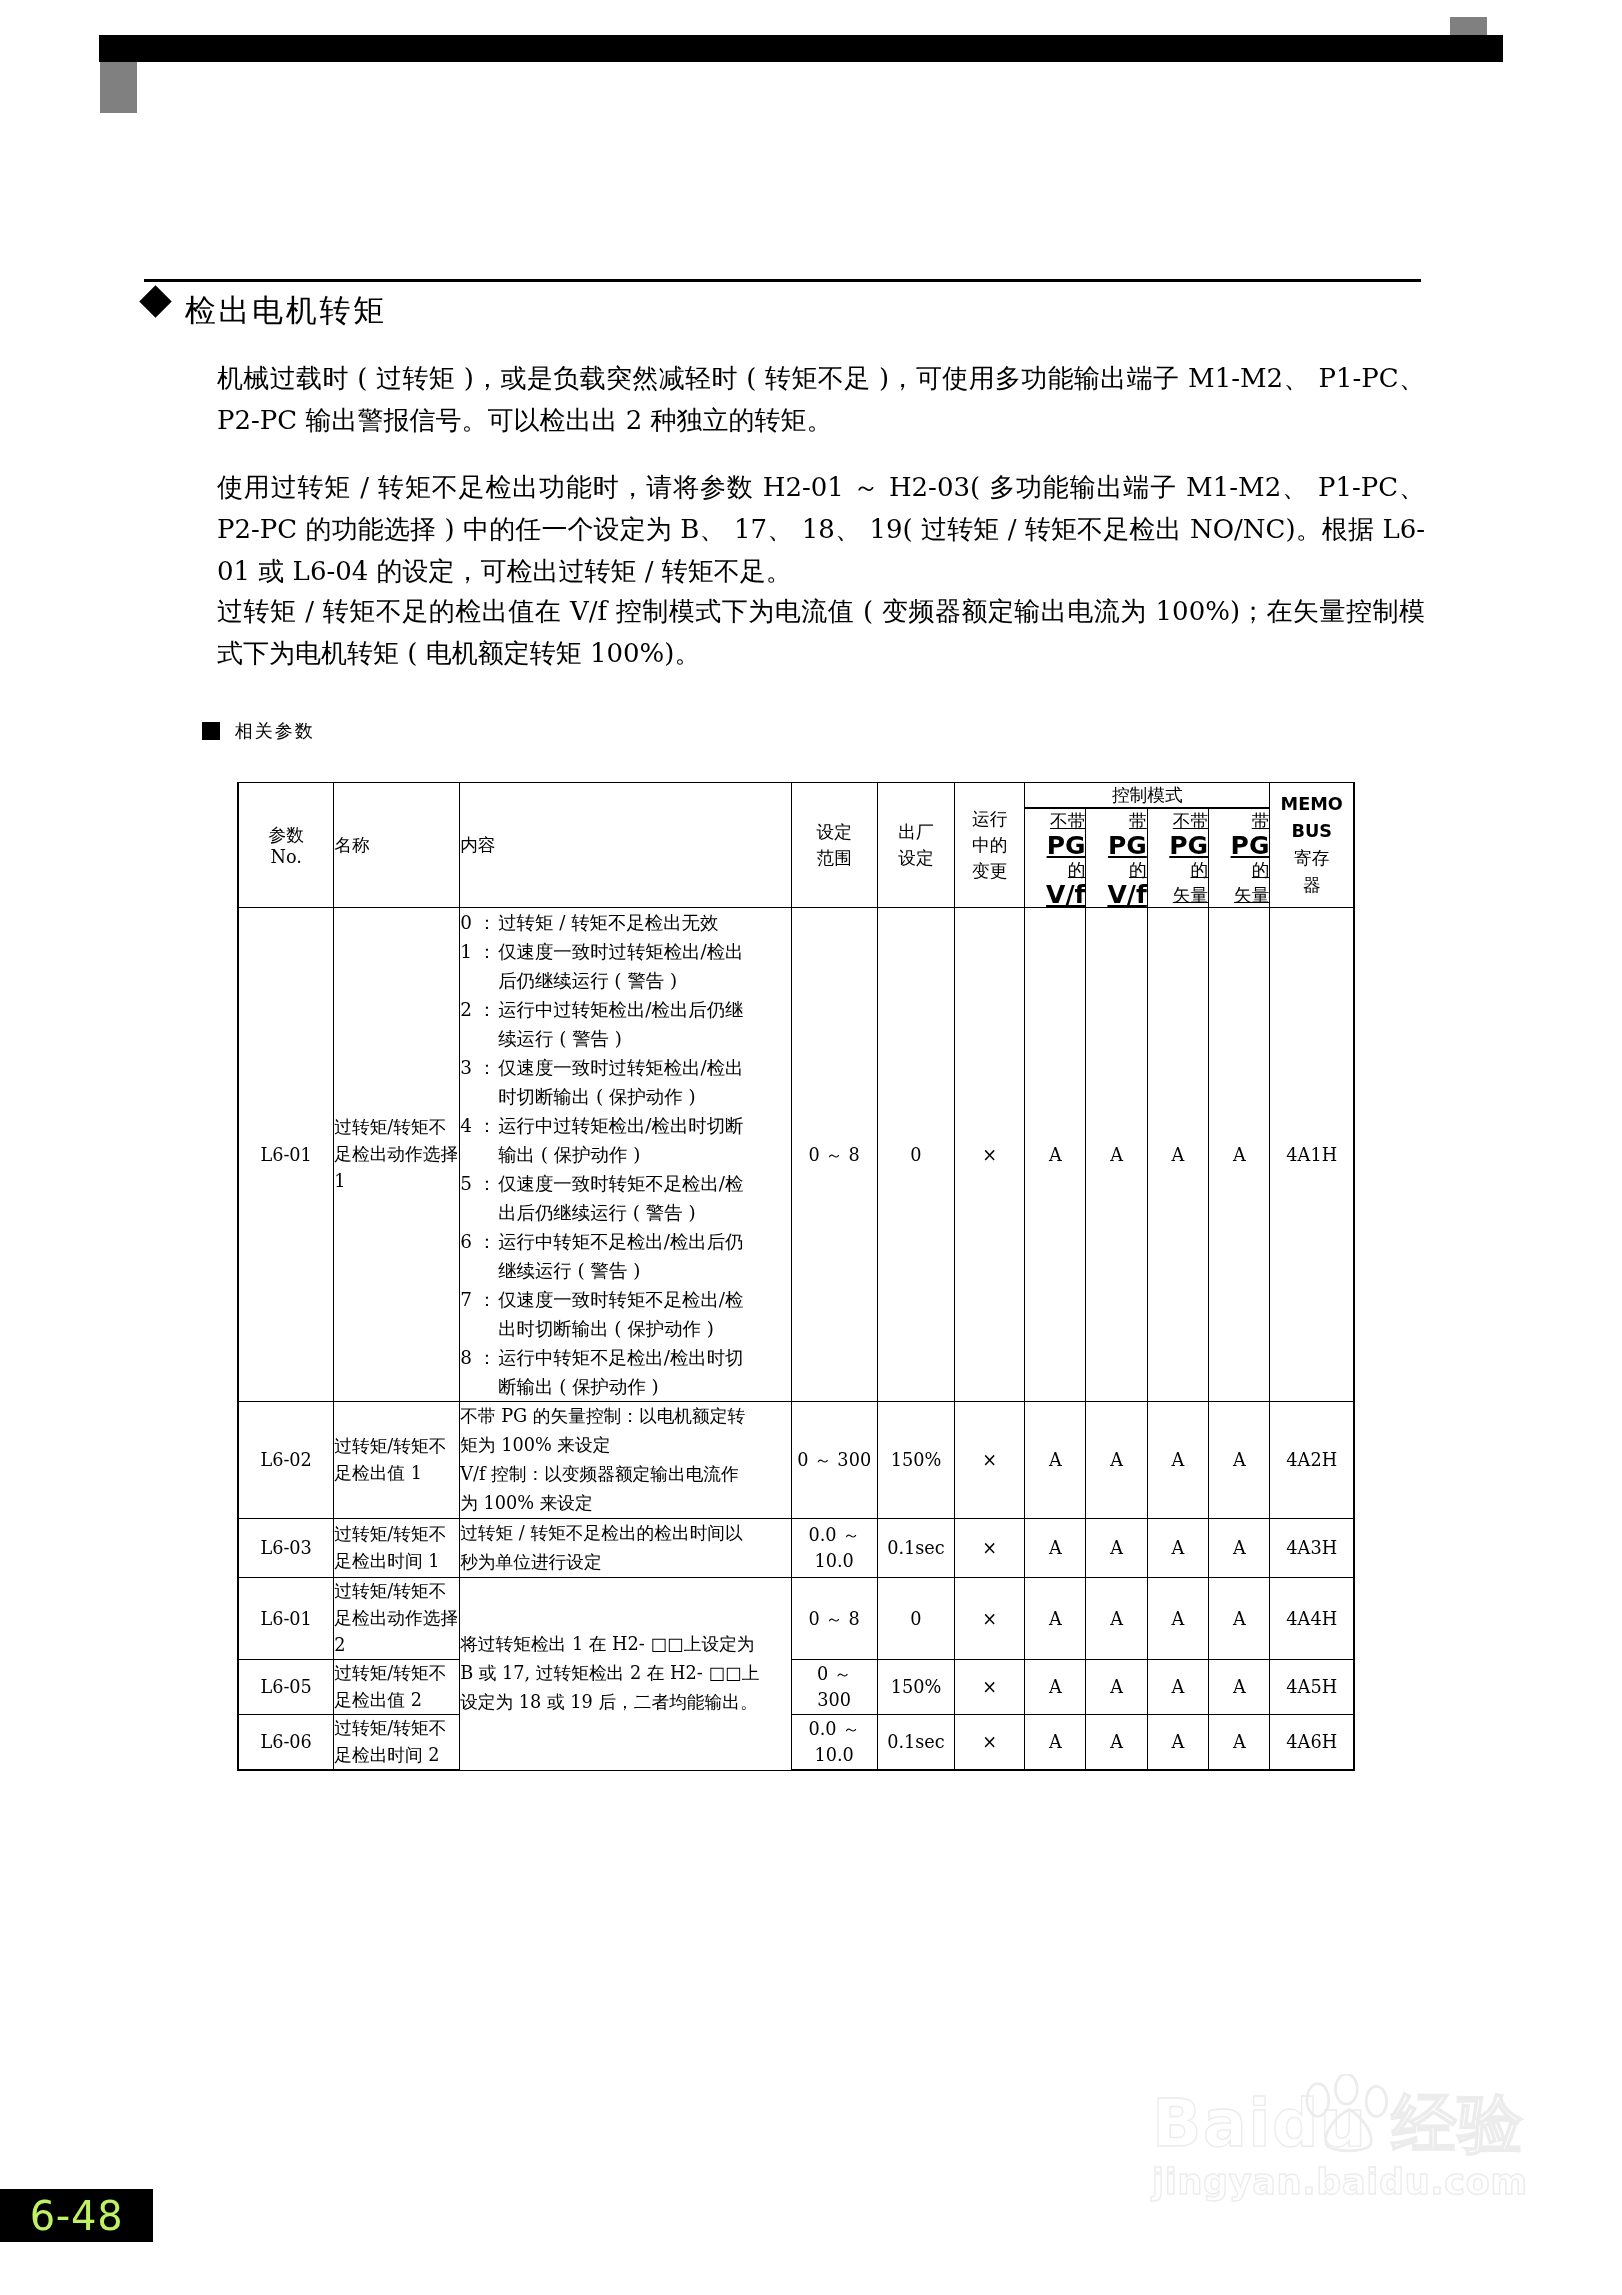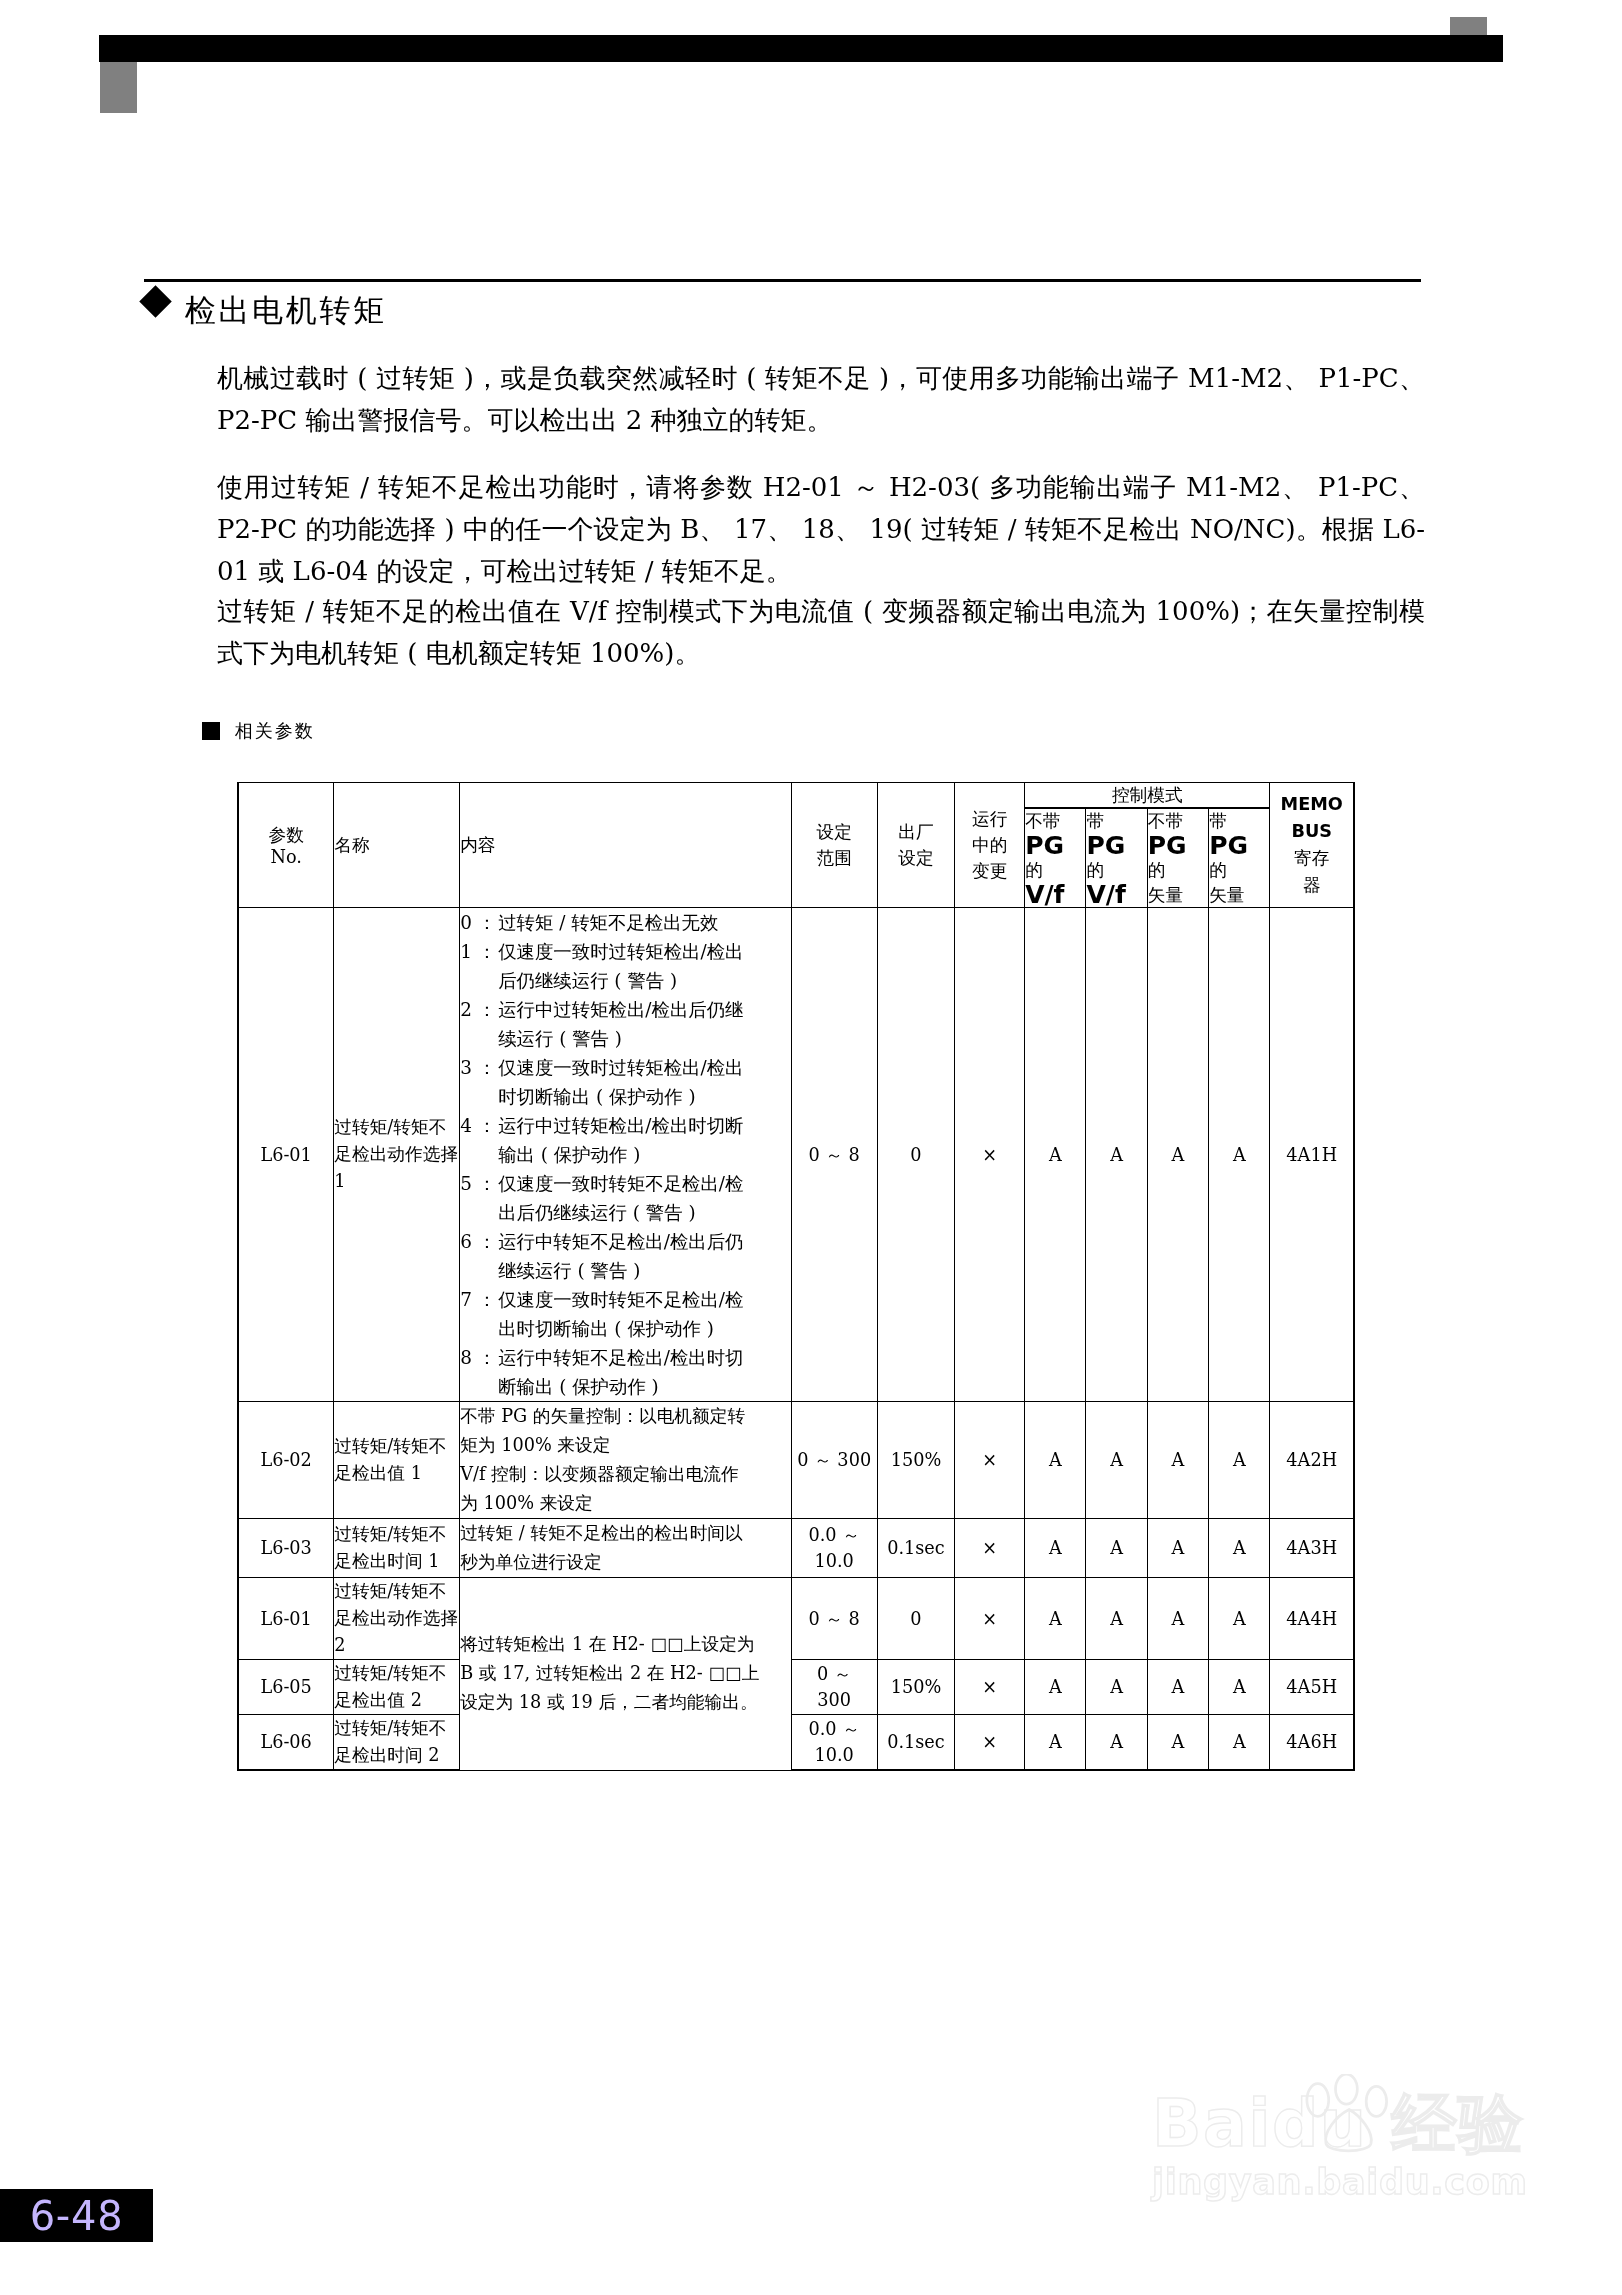--- a/index.html
+++ b/index.html
@@ -106,21 +106,21 @@
   .c-reg     { width: 78px; text-align: center; }
 
   .vert-head {
     text-align: center;
     line-height: 26px;
     font-size: 18.4px;
     padding: 5.5px 1.4px;
   }
   .vert-stack { display: block; }
   .mode-head {
-    text-align: left; font-size: 17.7px; line-height: 24.5px; padding: 4.1px 0.7px;
+    text-align: right; font-size: 17.7px; line-height: 24.5px; padding: 4.1px 0.7px; text-decoration: underline;
   }
   .mode-head .pg {
     font-family: "DejaVu Sans", "Liberation Sans", sans-serif;
     font-weight: bold; font-size: 25px;
   }
   .memo-head {
     text-align: center; font-size: 17.7px; line-height: 27px; padding: 4.1px 1.4px;
   }
   .memo-head .lat {
     font-family: "DejaVu Sans", "Liberation Sans", sans-serif;
@@ -133,21 +133,21 @@
   .opt-line { display: block; white-space: nowrap; }
   .opt-idx { display: inline-block; width: 38px; }
   .opt-cont { display: block; padding-left: 38px; white-space: nowrap; }
 
   .cell-center { }
 
   
   .page-num-box {
     position: absolute; left: 0px; top: 2189px;
     width: 153px; height: 53px; background: #000;
-    color: #c4b5fd;
+    color: #bef264;
     font-family: "DejaVu Sans", "Liberation Sans", sans-serif;
     font-size: 40px;
     display: flex; align-items: center; justify-content: center;
     letter-spacing: 0.7px;
   }
 
   .watermark {
     position: absolute; left: 1152px; top: 2086px;
     width: 423px; height: 170px;
     pointer-events: none;

